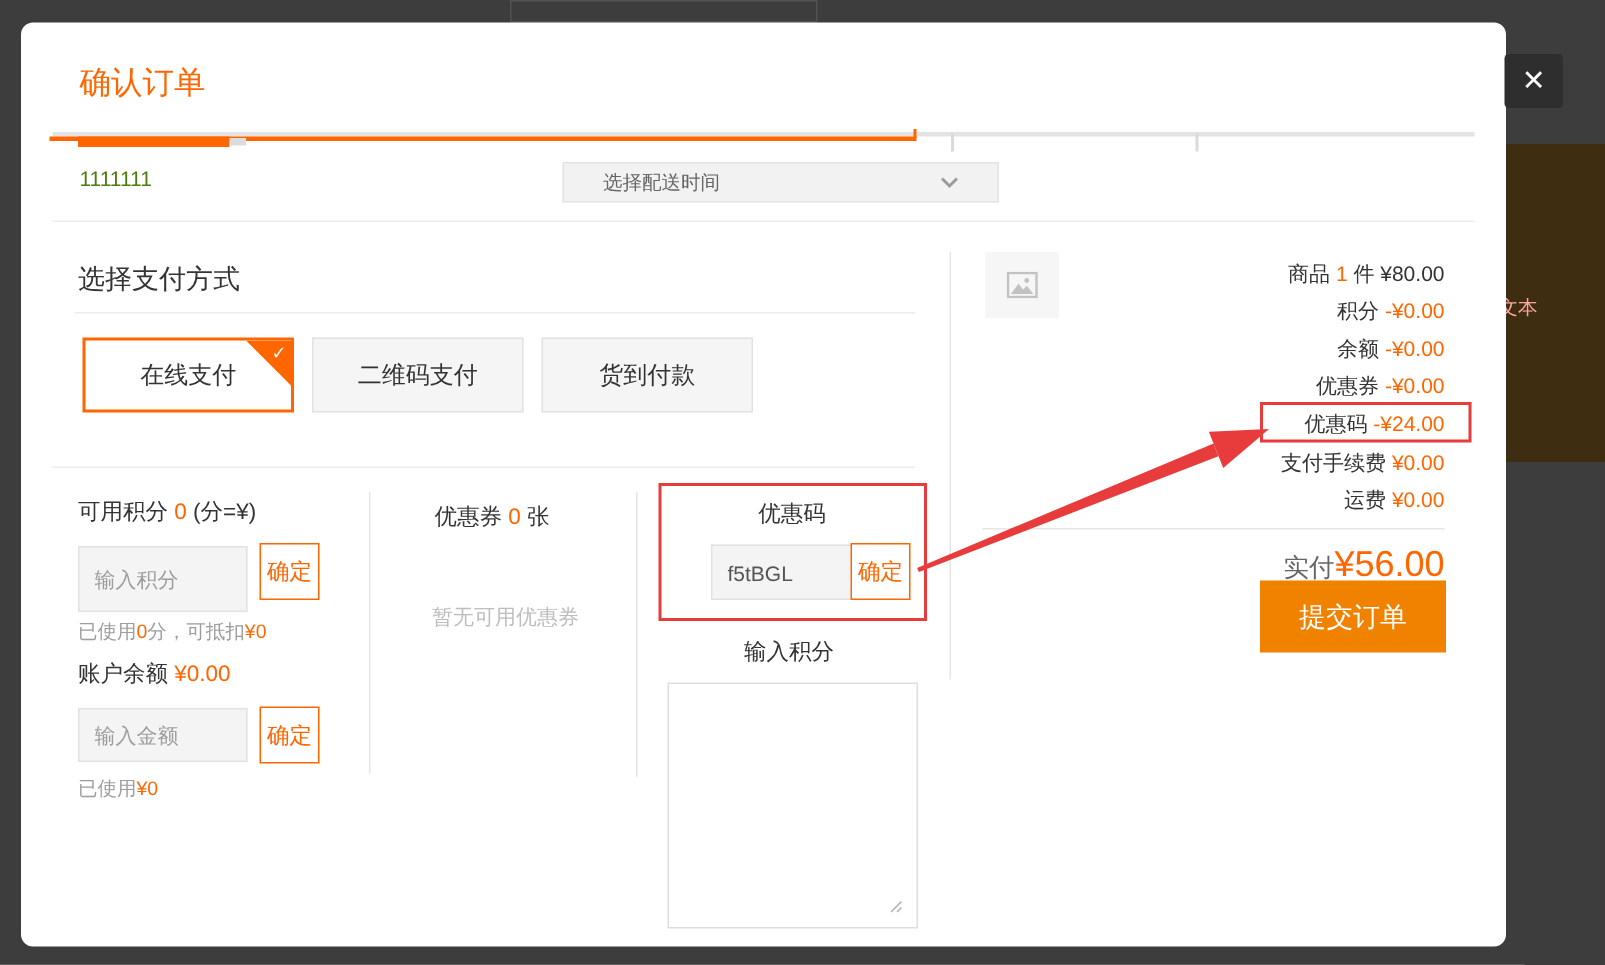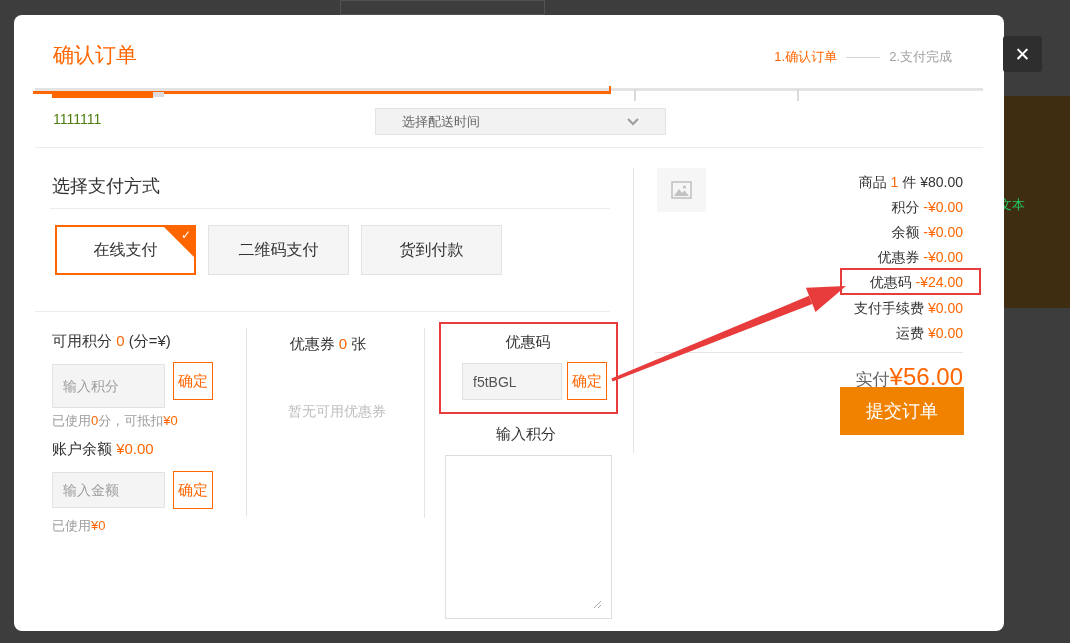--- a/index.html
+++ b/index.html
@@ -4,21 +4,21 @@
 <style>
   html,body{margin:0;padding:0;background:#3d3d3d;}
   body{width:1070px;height:643px;overflow:hidden;
        font-family:"Liberation Sans","DejaVu Sans",sans-serif;color:#333;}
   .abs{position:absolute;}
   #page{position:relative;width:1070px;height:643px;background:#3d3d3d;}
 
   
   .bg-topbox{left:340px;top:0;width:203px;height:13px;border:1px solid #525252;}
   .bg-brown{left:990px;top:96px;width:80px;height:212px;background:#3e2d11;z-index:1;}
-  .bg-text{left:999px;top:196px;font-size:13px;color:#22c55e;z-index:1;}
+  .bg-text{left:999px;top:196px;font-size:13px;color:#fca5a5;z-index:1;}
 
   
   .modal{left:14px;top:15px;width:990px;height:616px;background:#fff;border-radius:8px;z-index:2;}
   .close-btn{left:1003px;top:36px;width:39px;height:36px;background:#2e2e2e;border-radius:3px;
              z-index:3;display:flex;align-items:center;justify-content:center;cursor:pointer;}
   .close-btn span{color:#fff;font-size:19px;line-height:1;}
 
   .title{left:39px;top:26px;font-size:21px;color:#ff6600;}
   .steps{top:33px;right:52px;display:flex;align-items:center;gap:9px;font-size:13px;}
   .step-active{color:#ff6600;}
@@ -92,25 +92,20 @@
   <div class="abs bg-text">文本</div>
 
   <div class="abs close-btn">
     <span>✕</span>
   </div>
 
   <div class="abs modal">
 
     <div class="abs title">确认订单</div>
 
-    <div class="abs steps">
-      <span class="step-active">1.确认订单</span>
-      <span class="step-dash"></span>
-      <span class="step-next">2.支付完成</span>
-    </div>
 
     <div class="abs clip-gray"></div>
     <div class="abs clip-orange-line"></div>
     <div class="abs clip-orange-tick"></div>
     <div class="abs clip-orange-bar"></div>
     <div class="abs clip-gray-seg"></div>
     <div class="abs clip-tick1"></div>
     <div class="abs clip-tick2"></div>
 
     <div class="abs note-value">1111111</div>
@@ -172,21 +167,21 @@
       <span>优惠券</span>
       <span class="orange">0</span>
       <span>张</span>
     </div>
     <div class="abs empty-coupon center-txt" style="left:253px;top:388px;width:140px;">暂无可用优惠券</div>
 
     <div class="abs vdivider" style="left:410px;top:313px;height:190px;"></div>
 
     <div class="abs red-rect" style="left:425px;top:307px;width:179px;height:92px;"></div>
     <div class="abs col-label center-txt" style="left:464px;top:318px;width:100px;">优惠码</div>
-    <input class="abs ghost-input" style="left: 448px; top: 348px; width: 100px; height: 37px;" value="f5tBGL">
+    <input class="abs ghost-input" style="left: 460px; top: 348px; width: 100px; height: 37px;" value="f5tBGL">
     <div class="abs confirm-btn" style="left:553px;top:347px;width:40px;height:38px;">
       <span>确定</span>
     </div>
 
     <div class="abs col-label center-txt" style="left:462px;top:410px;width:100px;">输入积分</div>
     <textarea class="abs msg-area" style=""></textarea>
     <svg class="abs resize-glyph" width="10" height="10" viewBox="0 0 10 10">
       <line x1="2" y1="9" x2="9" y2="2" stroke="#aaa" stroke-width="1"></line>
       <line x1="6" y1="9" x2="9" y2="6" stroke="#aaa" stroke-width="1"></line>
     </svg>

